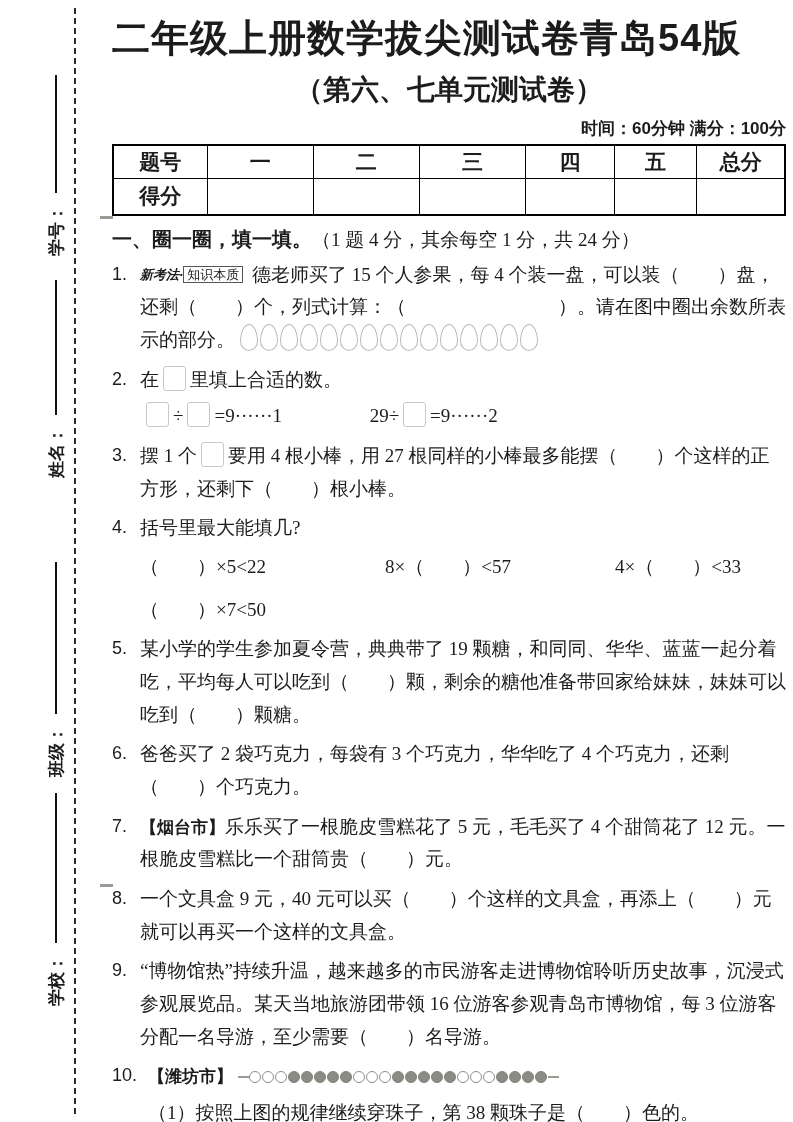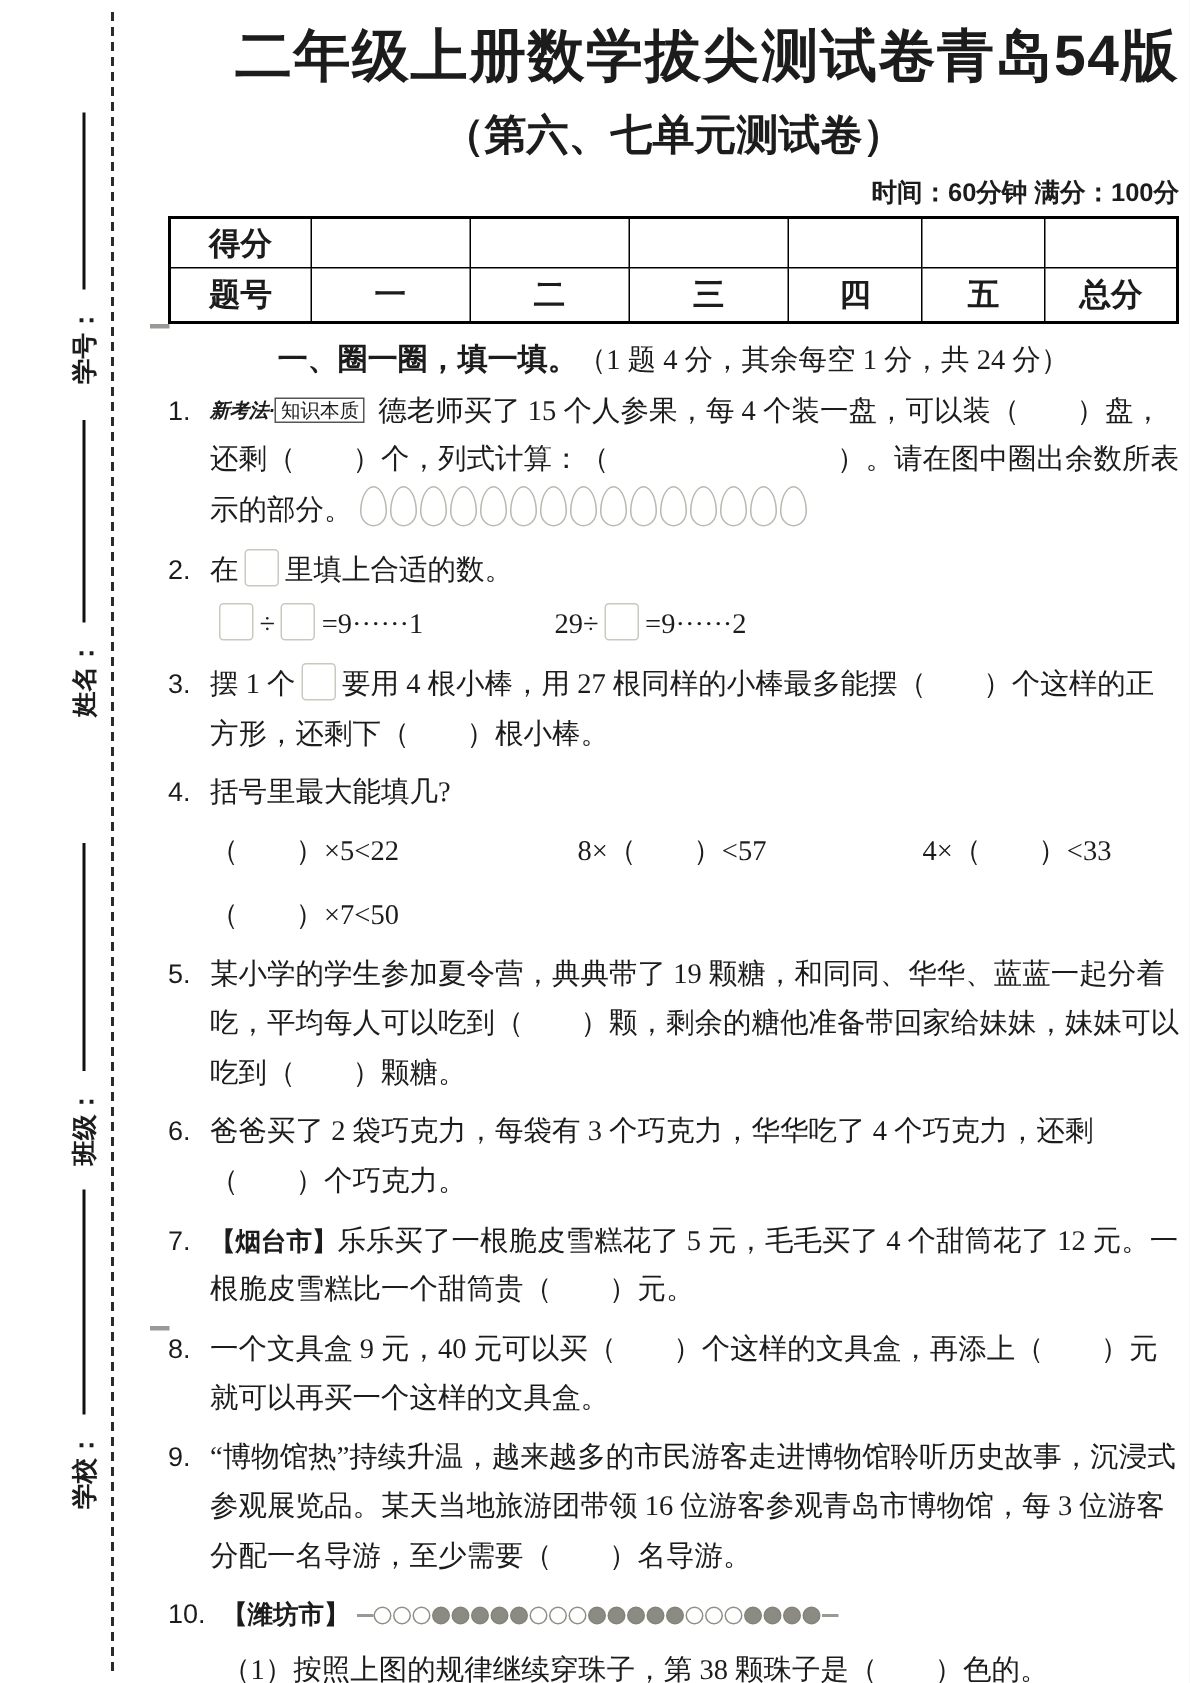--- a/index.html
+++ b/index.html
@@ -12,33 +12,33 @@
   .fold-mark{position:absolute;left:100px;width:13px;height:2.5px;background:#9a9a94;}
   .mgroup{position:absolute;left:42px;width:28px;display:flex;flex-direction:column;align-items:center;}
   .mline{width:2.2px;background:#111;}
   .mlabel{width:28px;height:62px;display:flex;align-items:center;justify-content:center;margin-top:6px;}
   .mlabel span{display:block;transform:rotate(-90deg);white-space:nowrap;
                font-family:"Liberation Sans","DejaVu Sans",sans-serif;font-size:17px;font-weight:600;}
 
   
   #content{position:absolute;left:112px;top:16px;width:674px;}
   .title{font-family:"Liberation Sans","DejaVu Sans",sans-serif;font-weight:900;
-         font-size:38px;text-align:right;letter-spacing:1px;line-height:1.2;}
+         font-size:38px;text-align:left;letter-spacing:1px;line-height:1.2;}
   .subtitle{font-family:"Liberation Sans","DejaVu Sans",sans-serif;font-weight:800;
             font-size:28px;text-align:center;margin-top:9px;}
   .meta{font-family:"Liberation Sans","DejaVu Sans",sans-serif;font-weight:600;
         font-size:17px;text-align:right;margin-top:8px;margin-bottom:4px;}
 
   table.score{width:100%;border-collapse:collapse;border:2.5px solid #000;
               font-family:"Liberation Sans","DejaVu Sans",sans-serif;}
   table.score td{border:1.5px solid #000;text-align:center;font-size:21px;font-weight:700;
                  height:32px;padding:0;}
   table.score tr:last-child td{height:35px;}
 
-  .section-head{margin-top:10px;font-size:19px;text-align:center;}
+  .section-head{margin-top:10px;font-size:19px;}
   .section-head b{font-family:"Liberation Sans","DejaVu Sans",sans-serif;font-size:20px;}
 
   
   #questions{margin-top:6px;font-size:19px;line-height:1.72;}
   .q{position:relative;padding-left:28px;margin-bottom:7px;}
   .q.q10{padding-left:36px;}
   .qnum{position:absolute;left:0;top:0;
         font-family:"Liberation Sans","DejaVu Sans",sans-serif;font-size:18px;font-weight:500;}
 
   .badge{display:inline-block;font-size:13px;vertical-align:2px;margin-right:4px;white-space:nowrap;}
@@ -110,37 +110,37 @@
         <col style="width:14%">
           <col style="width:15.8%">
           <col style="width:15.8%">
         <col style="width:15.8%">
           <col style="width:13.2%">
           <col style="width:12.3%">
           <col style="width:13.1%">
       </colgroup>
       <tbody>
           <tr>
-        <td>得分</td>
-        <td></td>
-        <td></td>
-        <td></td>
-        <td></td>
-        <td></td>
-        <td></td>
-      </tr>
-      <tr>
         <td>题号</td>
         <td>一</td>
         <td>二</td>
         <td>三</td>
         <td>四</td>
         <td>五</td>
         <td>总分</td>
       </tr>
+      <tr>
+        <td>得分</td>
+        <td></td>
+        <td></td>
+        <td></td>
+        <td></td>
+        <td></td>
+        <td></td>
+      </tr>
     </tbody>
       </table>
 
     <div class="section-head">
       <b>一、圈一圈，填一填。</b><span>（1 题 4 分，其余每空 1 分，共 24 分）</span>
     </div>
 
     <div id="questions">
 
       <div class="q">

